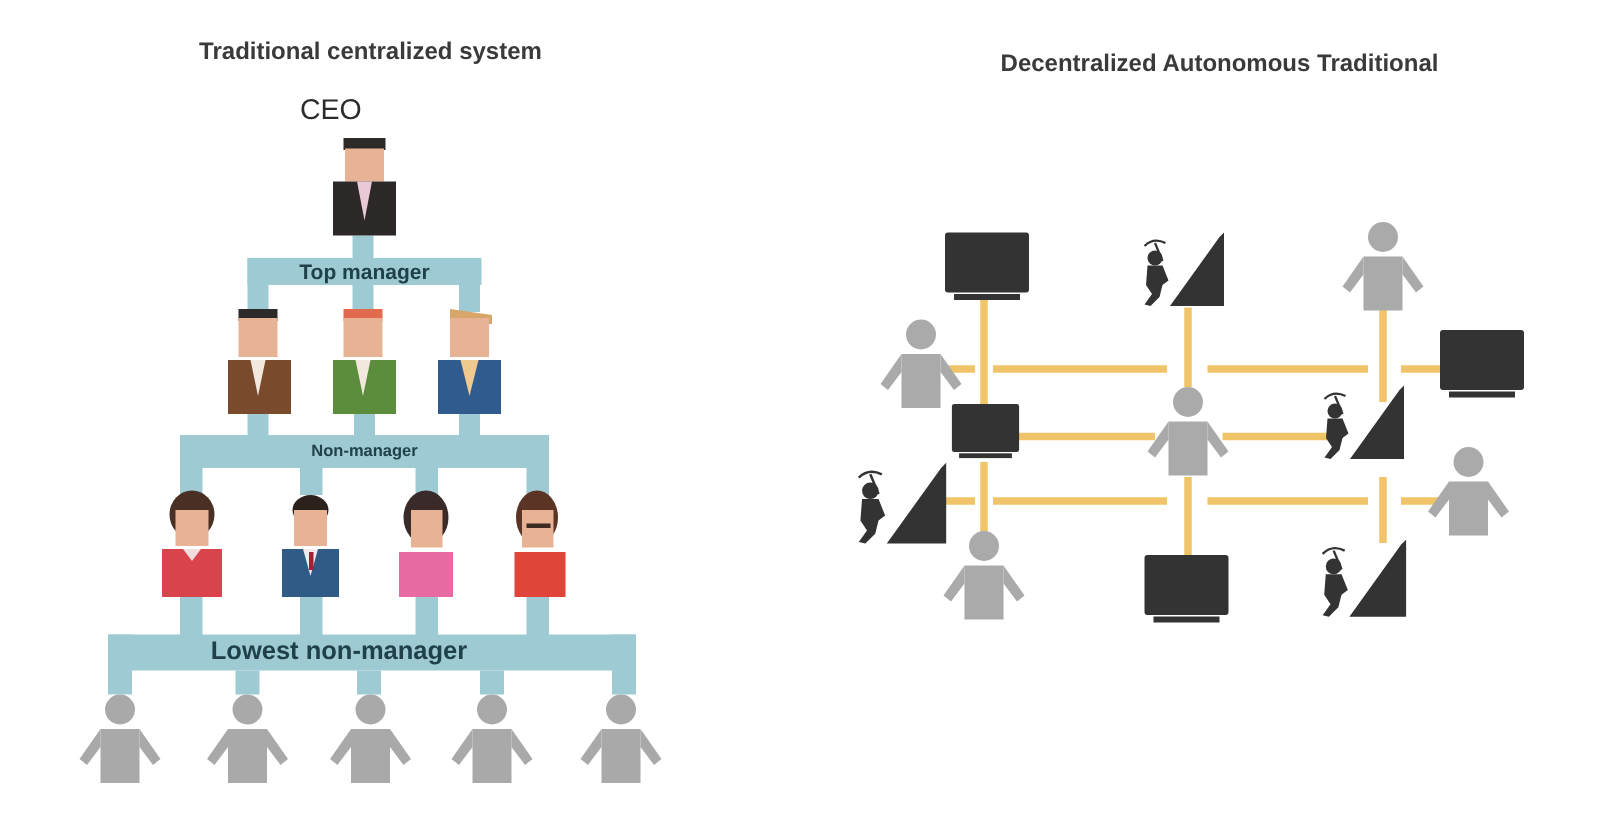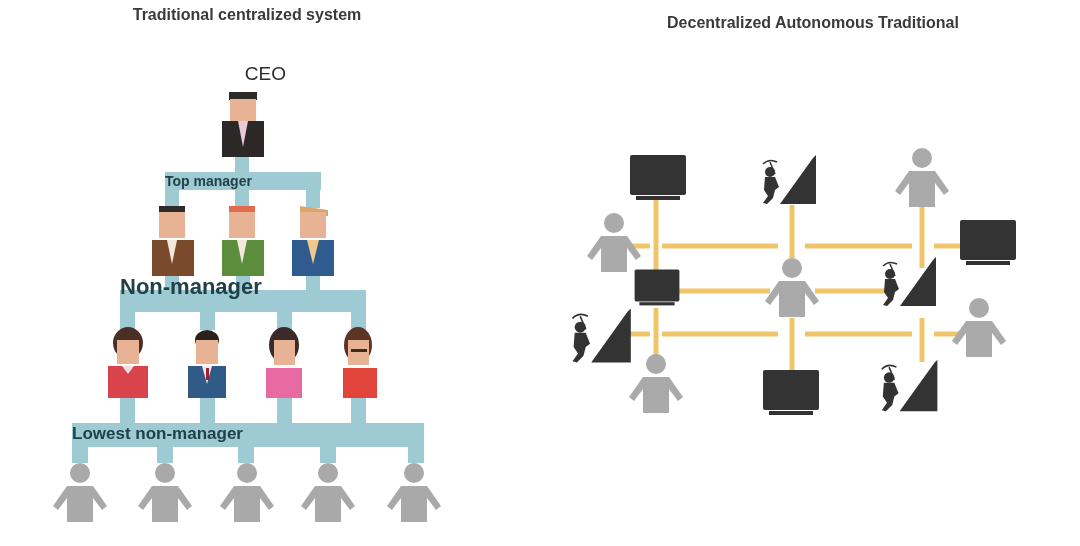--- a/index.html
+++ b/index.html
@@ -1,23 +1,23 @@
 <!DOCTYPE html>
 <html><head>
 <meta charset="utf-8">
 <style>
   html,body{margin:0;padding:0;background:#ffffff;}
   body{width:1080px;height:546px;position:relative;overflow:hidden;font-family:"Liberation Sans","DejaVu Sans",sans-serif;}
-  .title{position:absolute;font-weight:bold;color:#3a3a3a;font-size:16px;text-align:center;line-height:24px;}
+  .title{position:absolute;font-weight:bold;color:#3a3a3a;font-size:16px;text-align:center;line-height:24px;margin-top:20px;}
   #left-title{left:0;width:494px;top:3px;}
   #right-title{left:640px;width:346px;top:11px;}
-  #ceo-label{position:absolute;left:200px;width:86px;top:63px;text-align:right;font-size:19px;color:#2c2c2c;}
-  .bar-label{position:absolute;font-weight:bold;color:#20404a;}
+  #ceo-label{position:absolute;left:200px;width:86px;top:63px;text-align:left;font-size:19px;color:#2c2c2c;}
+  .bar-label{position:absolute;text-align:center;font-weight:bold;color:#20404a;}
   #top-label{left:165px;width:156px;top:172px;font-size:14px;line-height:18px;}
-  #nm-label{left:120px;width:246px;top:276px;font-size:22px;line-height:22px;}
+  #nm-label{left:120px;width:246px;top:290px;font-size:11px;line-height:22px;}
   #low-label{left:72px;width:308px;top:423px;font-size:17px;line-height:22px;}
   svg{position:absolute;left:0;top:0;}
 </style>
 </head>
 <body>
 
 <div class="title" id="left-title">Traditional centralized system</div>
 <div class="title" id="right-title">Decentralized Autonomous Traditional</div>
 <div id="ceo-label">CEO</div>
 

